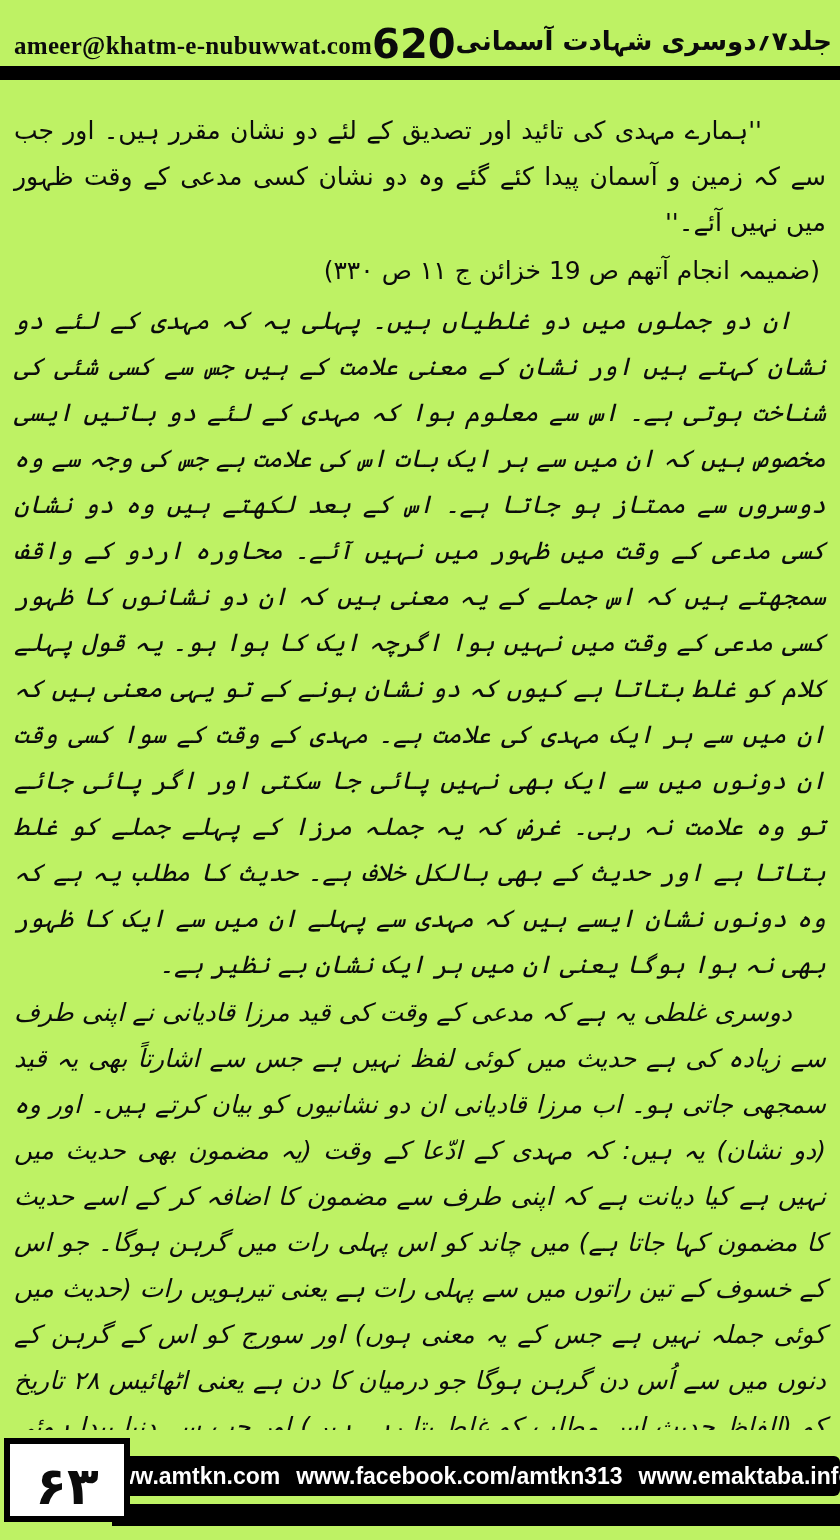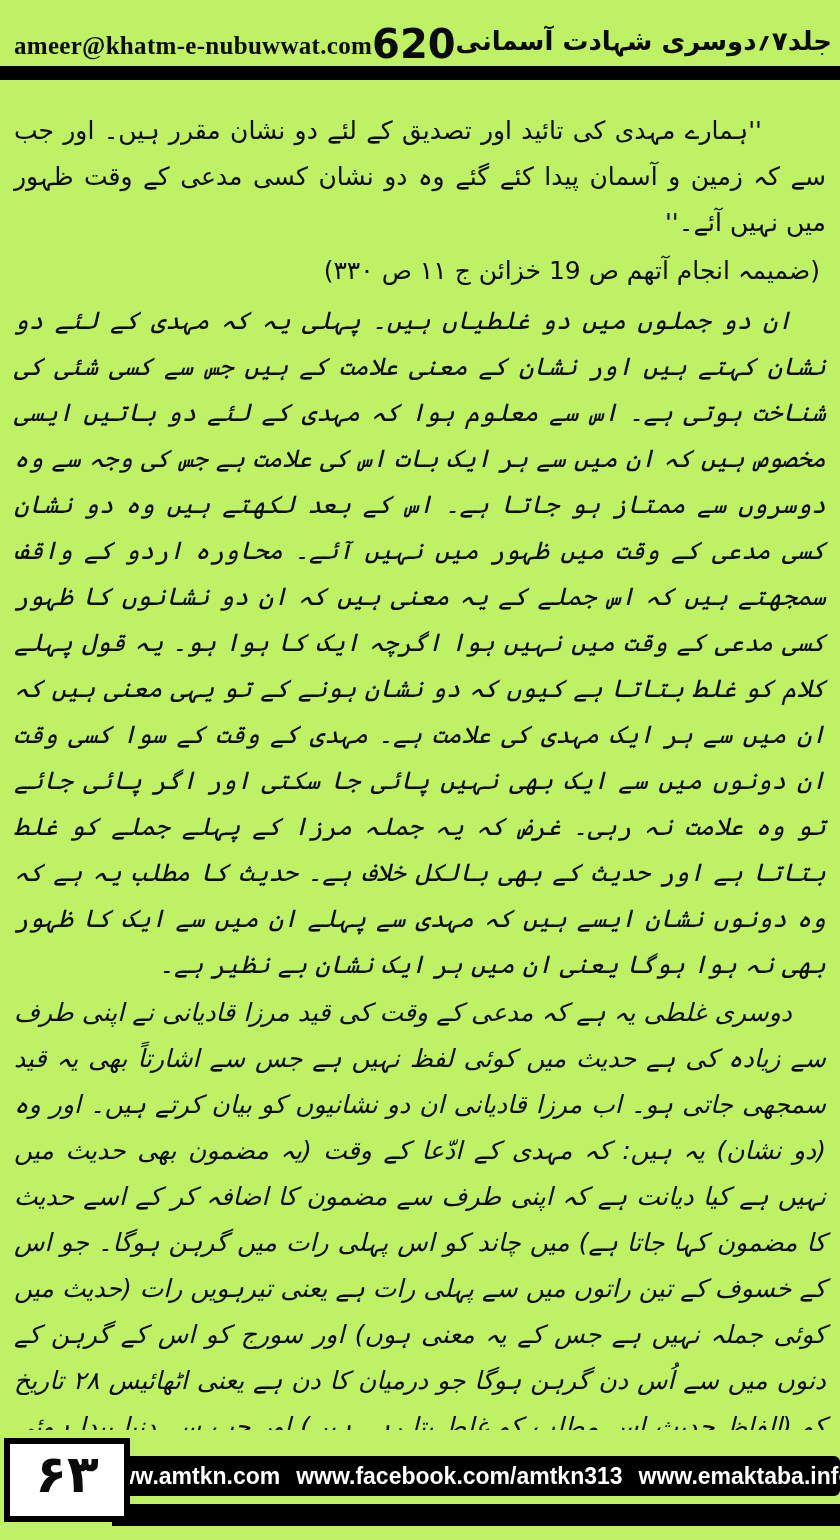--- a/index.html
+++ b/index.html
@@ -108,21 +108,21 @@
     background:#000;
   }
   .page-box {
     position:absolute;
     left:4px; bottom:18px;
     width:126px; height:84px;
     background:#fff;
     border:6px solid #000;
     box-shadow:0 0 0 2px #fff inset;
     display:flex;
-    align-items:flex-start;
+    align-items:flex-end;
     justify-content:center;
     font-size:52px;
     font-weight:bold;
     direction:rtl;
   }
 </style>
 </head>
 <body>
 
 <div class="page">

